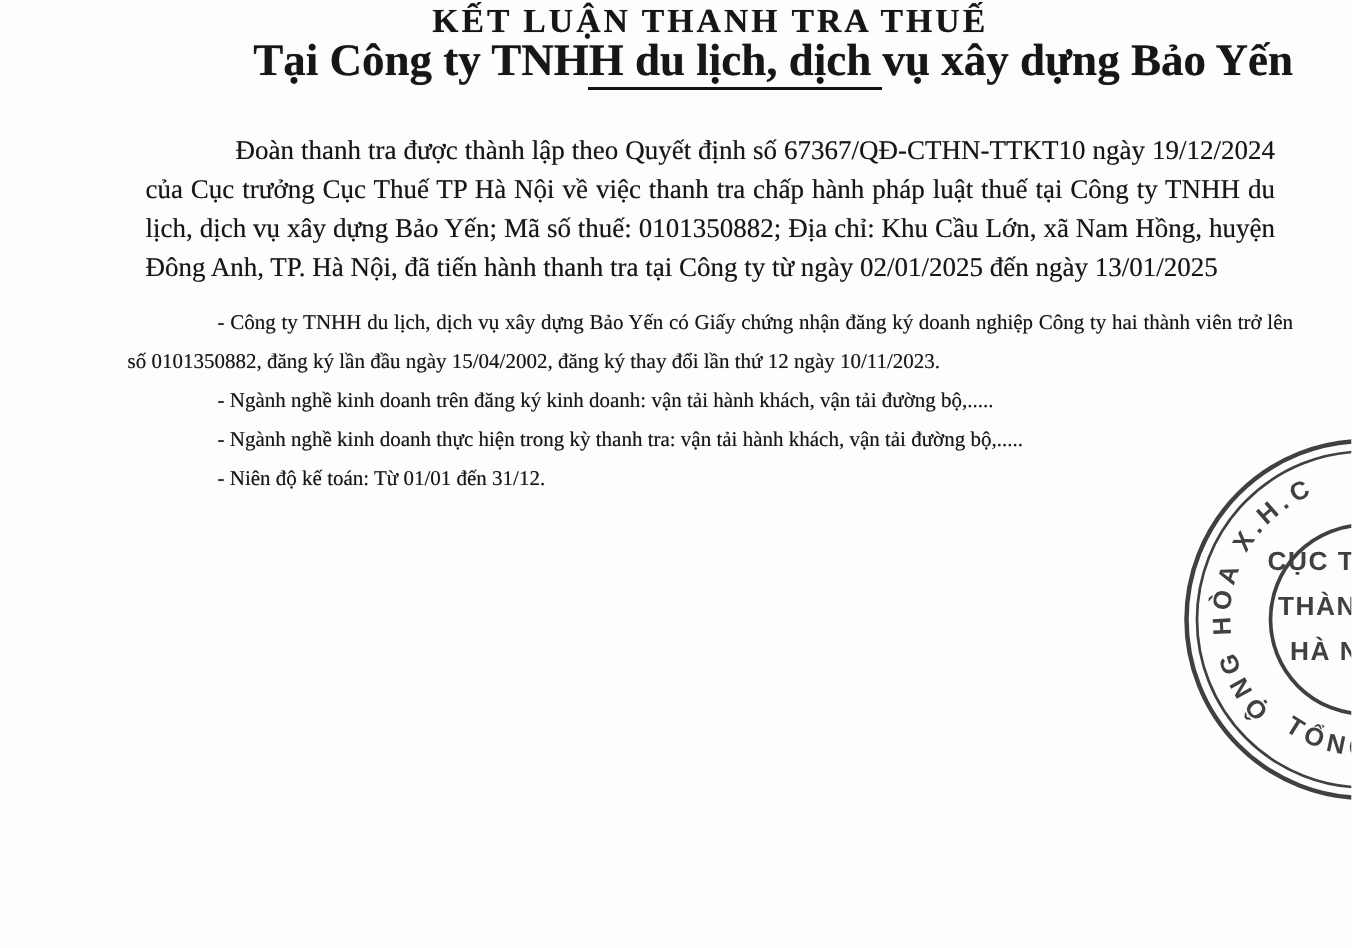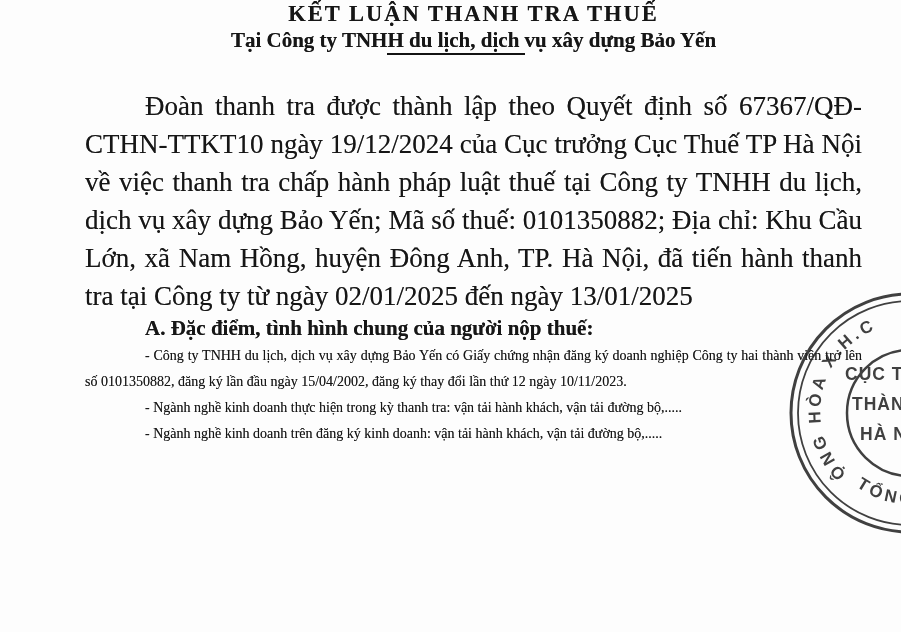--- a/index.html
+++ b/index.html
@@ -20,34 +20,34 @@
     margin:0;
     text-align:center;
     font-size:22.5px;
     line-height:24px;
     font-weight:bold;
     letter-spacing:2px;
     text-shadow:0 0 0.5px rgba(0,0,0,.6);
   }
   .doc-subtitle{
     margin:1px 0 0 0;
-    text-align:center;
-    font-size:21px;
+    text-align:right;
+    font-size:30px;
     line-height:27px;
     font-weight:bold;
     text-shadow:0 0 0.5px rgba(0,0,0,.6);
   }
   .u-seg{
     border-bottom:2.5px solid #131313;
     padding-bottom:1px;
   }
   .para{
-    margin:0;
-    font-size:27px;
-    line-height:38px;
+    margin:12px;
+    font-size:18px;
+    line-height:26px;
     text-align:justify;
     text-indent:60px;
     text-shadow:0 0 0.45px rgba(0,0,0,.5);
   }
   .para.p1{margin-top:33px;}
   .para.p2{margin-top:16px;}
   .section-heading{
     margin:0;
     font-size:21px;
     line-height:27.5px;
@@ -84,25 +84,25 @@
 
   <div class="content">
 
     <h1 class="doc-title">KẾT LUẬN THANH TRA THUẾ</h1>
 
     <h2 class="doc-subtitle"><span>Tại Công ty TNH</span><span class="u-seg">H du lịch, dịch </span><span>vụ xây dựng Bảo Yến</span></h2>
 
     <p class="para p1">Đoàn thanh tra được thành lập theo Quyết định số 67367/QĐ-CTHN-TTKT10 ngày 19/12/2024 của Cục trưởng Cục Thuế TP Hà Nội về việc thanh tra chấp hành pháp luật thuế tại Công ty TNHH du lịch, dịch vụ xây dựng Bảo Yến; Mã số thuế: 0101350882; Địa chỉ: Khu Cầu Lớn, xã Nam Hồng, huyện Đông Anh, TP. Hà Nội, đã tiến hành thanh tra tại Công ty từ ngày 02/01/2025 đến ngày 13/01/2025</p>
 
 
-    <p class="section-heading">A. Đặc điểm, tình hình chung của người nộp thuế:</p>
 
     <p class="list-item">- Công ty TNHH du lịch, dịch vụ xây dựng Bảo Yến có Giấy chứng nhận đăng ký doanh nghiệp Công ty hai thành viên trở lên số 0101350882, đăng ký lần đầu ngày 15/04/2002, đăng ký thay đổi lần thứ 12 ngày 10/11/2023.</p>
+    <p class="list-item">- Ngành nghề kinh doanh trên đăng ký kinh doanh: vận tải hành khách, vận tải đường bộ,.....</p>
     <p class="list-item">- Ngành nghề kinh doanh thực hiện trong kỳ thanh tra: vận tải hành khách, vận tải đường bộ,.....</p>
-    <p class="list-item">- Ngành nghề kinh doanh trên đăng ký kinh doanh: vận tải hành khách, vận tải đường bộ,.....</p>
+    <p class="list-item">- Niên độ kế toán: Từ 01/01 đến 31/12.</p>
   </div>
 
   <svg class="stamp" viewBox="0 0 260 270" aria-hidden="true">
 
     <circle cx="132" cy="132" r="119" fill="none" stroke-width="3" stroke="#262626"></circle>
     <circle cx="132" cy="132" r="112" fill="none" stroke-width="1.8" stroke="#262626"></circle>
 
     <circle cx="132" cy="132" r="63" fill="none" stroke-width="2.5" stroke="#262626"></circle>
 
     <defs>

